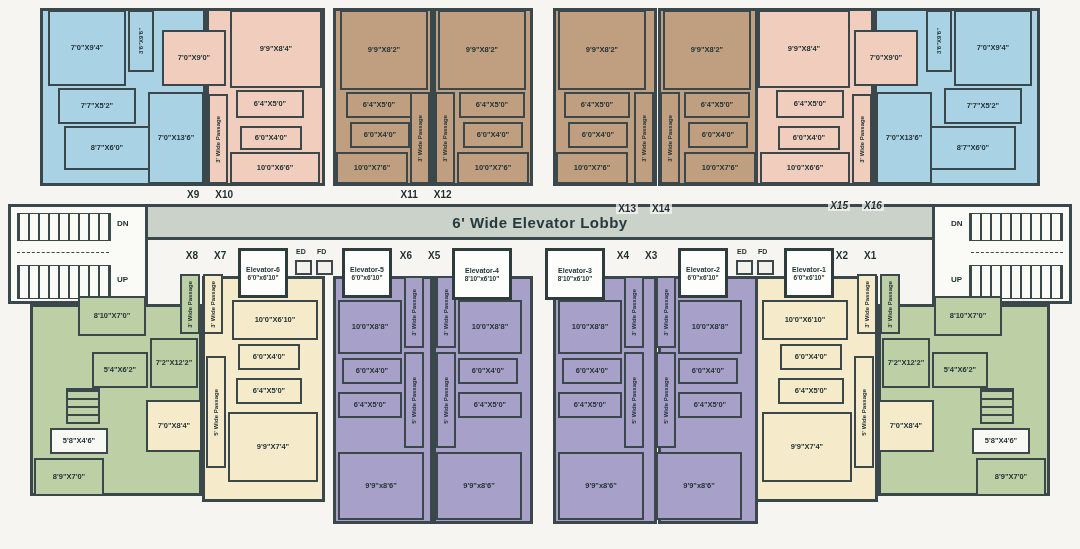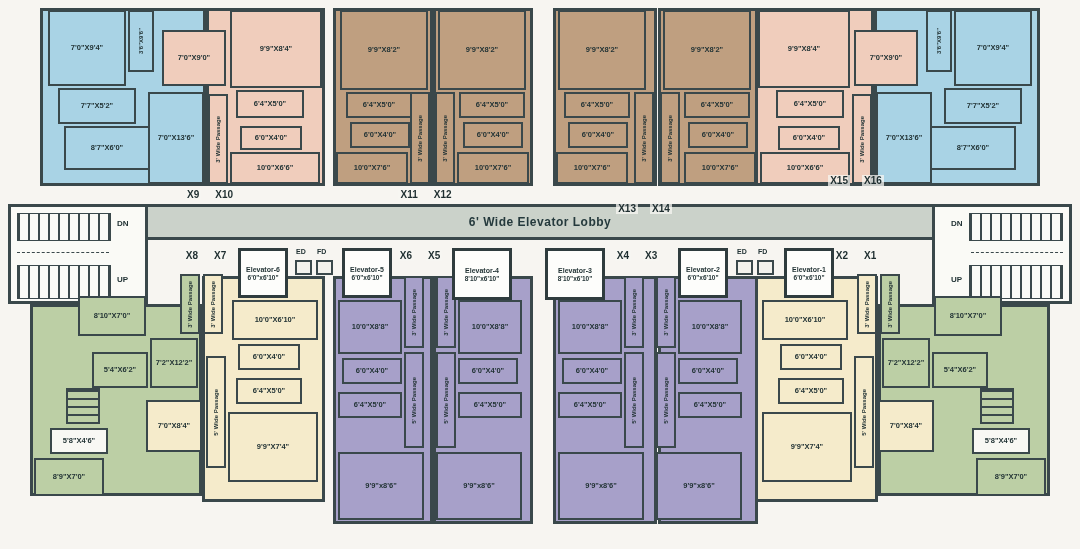--- a/index.html
+++ b/index.html
@@ -6,21 +6,21 @@
   body{
     width:1080px;height:549px;background:#e9e7e2;
     font-family:"Liberation Sans",sans-serif;overflow:hidden;
   }
   .plan{position:relative;width:1080px;height:549px;background:#f7f5f1;}
   .lobby{
     position:absolute;left:8px;top:204px;width:1064px;height:36px;
     background:#cbd2ca;border-top:3px solid #3a484b;border-bottom:3px solid #3a484b;
     box-sizing:border-box;display:flex;align-items:center;justify-content:center;
   }
-  .lobby span{font-size:12px;font-weight:bold;color:#253a3d;letter-spacing:.5px;}
+  .lobby span{font-size:15px;font-weight:bold;color:#253a3d;letter-spacing:.5px;}
   .ubg{position:absolute;border:3px solid #3a484b;box-sizing:border-box;}
   .room{
     position:absolute;border:2px solid #3a484b;box-sizing:border-box;
     display:flex;align-items:center;justify-content:center;text-align:center;
     overflow:hidden;
   }
   .room span{font-size:7.5px;font-weight:bold;color:#223335;line-height:1.05;}
   .room.vert span{writing-mode:vertical-rl;transform:rotate(180deg);font-size:6px;white-space:nowrap;}
   .elev{
     position:absolute;background:#fdfdfb;border:3px solid #2f3c3e;box-sizing:border-box;
@@ -408,21 +408,21 @@
       <span>X10</span>
     </div>
     <div class="ulabel" style="left: 386px; top: 187px; width: 80px;">
       <span>X11</span>
       <span>X12</span>
     </div>
     <div class="ulabel" style="left: 604px; top: 201px; width: 80px;">
       <span>X13</span>
       <span>X14</span>
     </div>
-    <div class="ulabel" style="left: 816px; top: 173px; width: 80px;">
+    <div class="ulabel" style="left: 816px; top: 198px; width: 80px; font-style: italic;">
       <span>X15</span>
       <span>X16</span>
     </div>
     <div class="ulabel" style="left: 166px; top: 248px; width: 80px;">
       <span>X8</span>
       <span>X7</span>
     </div>
     <div class="ulabel" style="left: 380px; top: 248px; width: 80px;">
       <span>X6</span>
       <span>X5</span>

